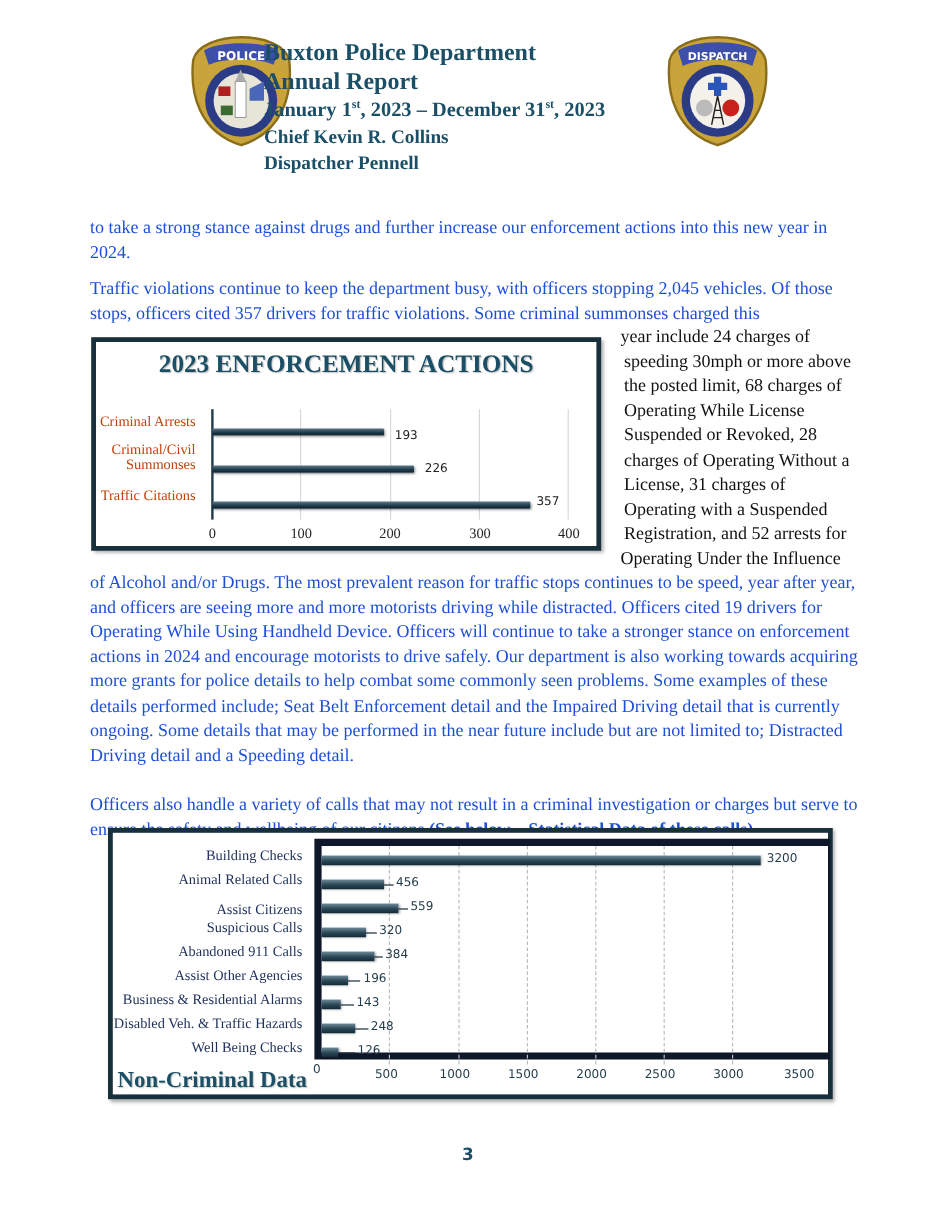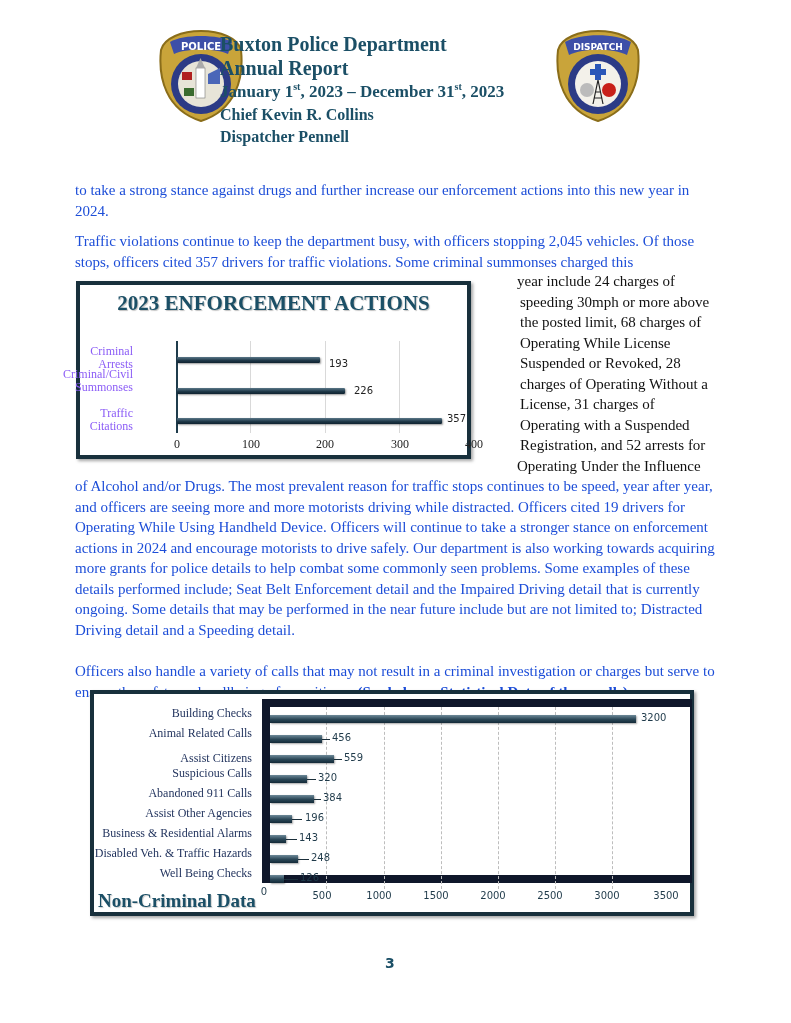--- a/index.html
+++ b/index.html
@@ -19,33 +19,33 @@
 
     .para { position: absolute; left: 75px; width: 650px; font-size: 15px; line-height: 20.5px; color: #1d4ed8; }
     .p1 { top: 180px; }
     .p2 { top: 231px; }
     .wrap-text { position: absolute; left: 517px; top: 271px; width: 215px; font-size: 15px; line-height: 20.5px; }
     .wrap-text .line { display: block; white-space: nowrap; }
     .p3 { top: 476px; }
     .p4 { top: 661px; }
 
     
-    .chart1 { position: absolute; left: 76px; top: 281px; width: 395px; height: 178px; border: 4px solid #18303c; background: #fff; box-shadow: 2px 2px 3px rgba(0,0,0,0.35); }
+    .chart1 { position: absolute; left: 76px; top: 281px; width: 425px; height: 178px; border: 4px solid #18303c; background: #fff; box-shadow: 2px 2px 3px rgba(0,0,0,0.35); }
     .chart1 .ctitle { position: absolute; left: 0; top: 6px; width: 100%; text-align: center; font-weight: bold; font-size: 21px; color: #1b4f66; text-shadow: 1px 1px 1px rgba(0,0,0,0.25); }
     .chart1 .plot { position: absolute; left: 96px; top: 56px; width: 298px; height: 92px; }
     .chart1 .axis { position: absolute; left: 0; top: 0; width: 2px; height: 92px; background: #1f3c4c; }
     .chart1 .grid { position: absolute; top: 0; width: 1px; height: 92px; background: #d9d9d9; }
     .chart1 .bar { position: absolute; left: 1px; height: 6px; background: linear-gradient(#5a7788, #1d3646 60%, #0f2230); border-radius: 1px; box-shadow: 1px 1px 2px rgba(0,0,0,0.4); }
     .chart1 .val { position: absolute; font-family: "DejaVu Sans", sans-serif; font-size: 10px; color: #222; }
-    .chart1 .cat { position: absolute; right: 334px; text-align: right; font-size: 12px; line-height: 13px; color: #8b5cf6; }
+    .chart1 .cat { position: absolute; right: 334px; text-align: right; font-size: 12px; line-height: 13px; color: #c2410c; }
     .chart1 .tick { position: absolute; top: 152px; font-size: 12px; color: #222; transform: translateX(-50%); }
 
     
     .chart2 { position: absolute; left: 90px; top: 690px; width: 604px; height: 226px; border: 4px solid #18303c; background: #fff; box-shadow: 2px 2px 3px rgba(0,0,0,0.35); }
-    .chart2 .plot { position: absolute; left: 168px; top: 5px; width: 430px; height: 184px; border: 8px solid #0f172a; border-right-width: 2px; }
+    .chart2 .plot { position: absolute; left: 168px; top: 5px; width: 430px; height: 184px; border: 6px solid #0f172a; border-right-width: 2px; }
     .chart2 .grid { position: absolute; top: 0; width: 0; height: 182px; border-left: 1px dashed #bdbdbd; }
     .chart2 .bar { position: absolute; left: 0; height: 8px; background: linear-gradient(#6e8a99, #2a4656 55%, #132a38); box-shadow: 1px 1px 2px rgba(0,0,0,0.35); }
     .chart2 .leader { position: absolute; height: 1px; background: #1a2e3a; }
     .chart2 .val { position: absolute; font-family: "DejaVu Sans", sans-serif; font-size: 10px; color: #1f3a4a; }
     .chart2 .cat { position: absolute; right: 438px; text-align: right; font-size: 12px; line-height: 14px; color: #1d2f5a; white-space: nowrap; }
     .chart2 .tick { position: absolute; top: 196px; font-family: "DejaVu Sans", sans-serif; font-size: 10px; color: #1f3a4a; transform: translateX(-50%); }
     .chart2 .ntitle { position: absolute; left: 4px; top: 196px; font-weight: bold; font-size: 19px; color: #1b4f66; text-shadow: 1px 1px 1px rgba(0,0,0,0.2); }
 
     .page-number { position: absolute; left: 385px; top: 955px; font-family: "DejaVu Sans", sans-serif; font-weight: bold; font-size: 14px; color: #1b4f66; }
   </style>

